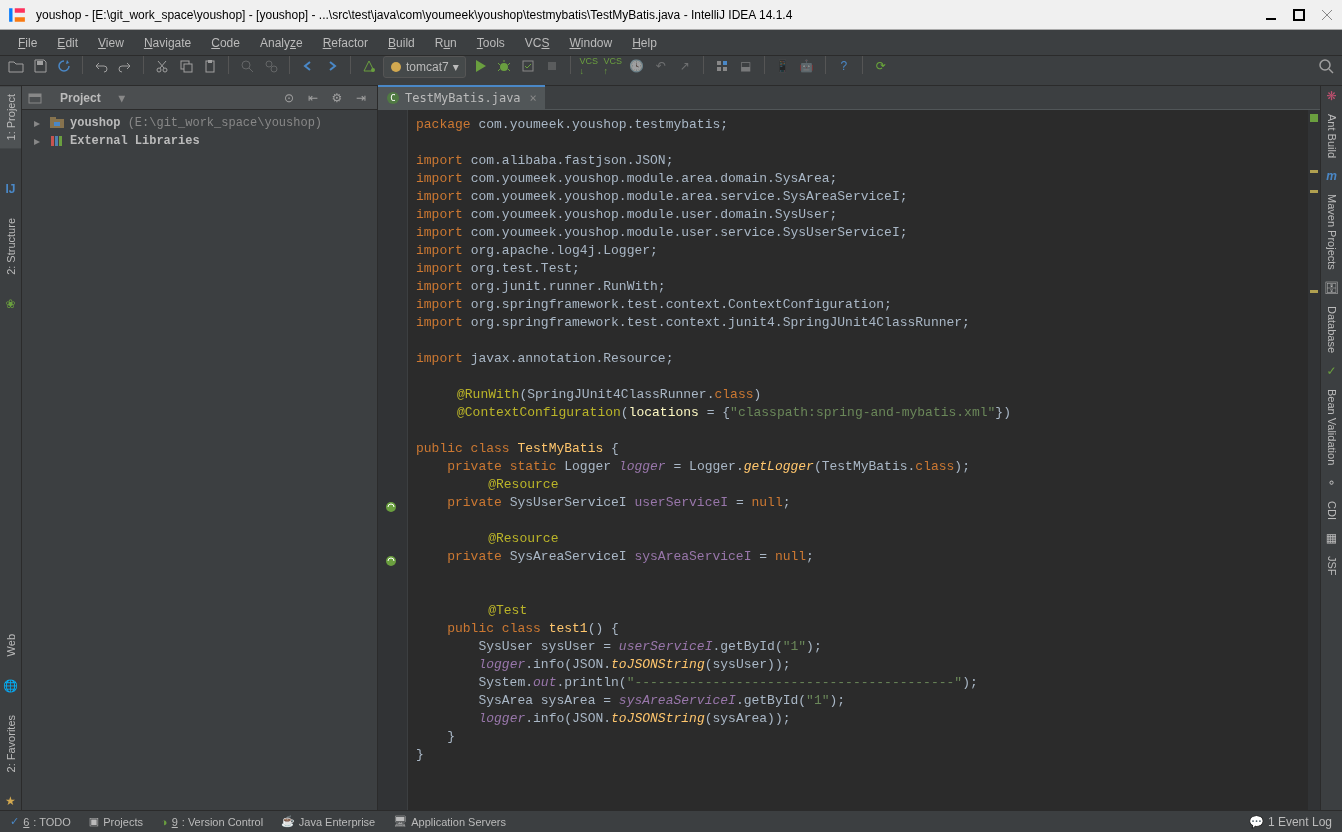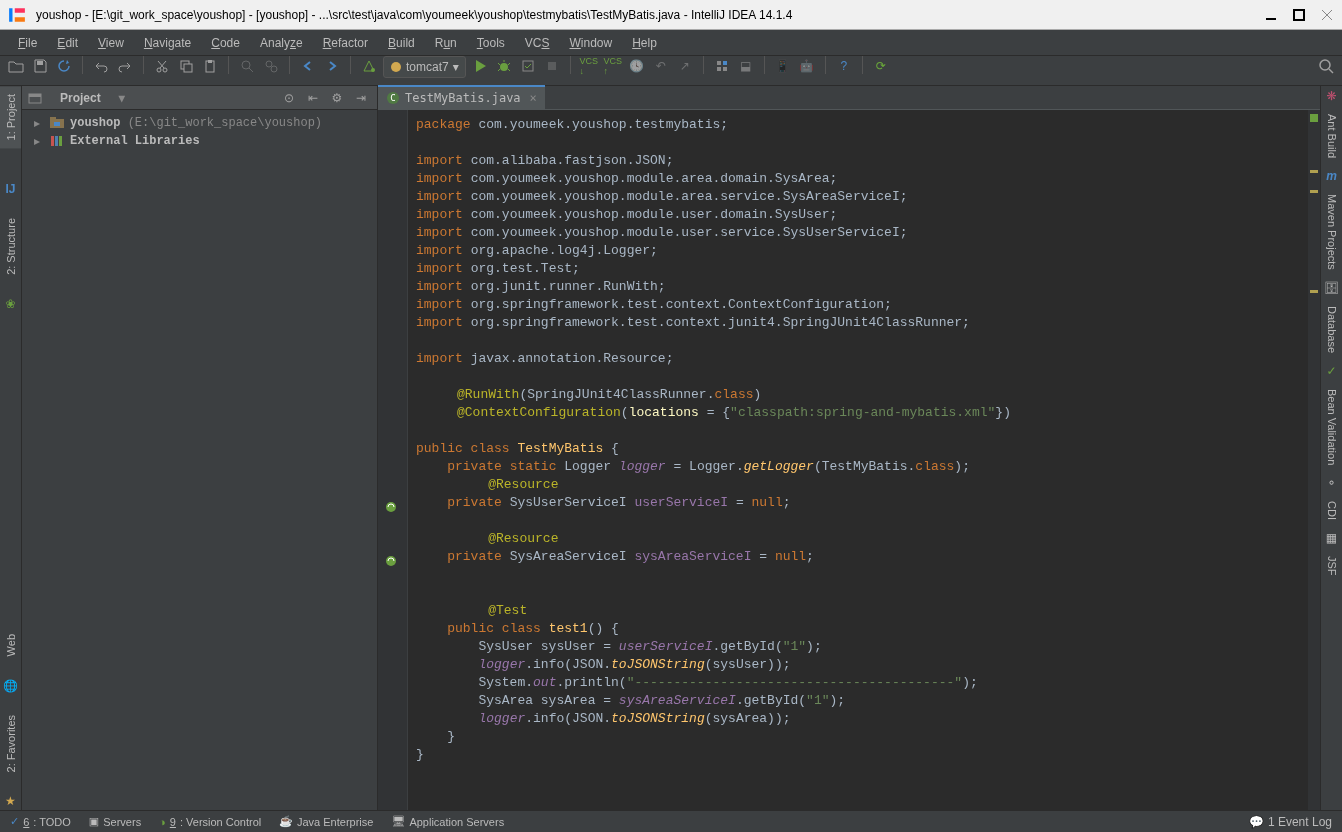--- a/index.html
+++ b/index.html
@@ -396,21 +396,21 @@
     <div class="gutter-tab">
         <span>JSF</span>
       </div>
   </div>
 </div>
 
 <div class="bottom-tools">
   <span class="bt-item"><span style="color:#4a88c7">✓</span><u>6</u>: TODO</span>
   <span class="bt-item">
       <span>▣</span>
-      <span>Servers</span>
+      <span>Projects</span>
     </span>
   <span class="bt-item"><span style="color:#6a9f3f">◑</span><u>9</u>: Version Control</span>
   <span class="bt-item">
       <span>☕</span>
       <span>Java Enterprise</span>
     </span>
   <span class="bt-item">
       <span>🖥</span>
       <span>Application Servers</span>
     </span>

